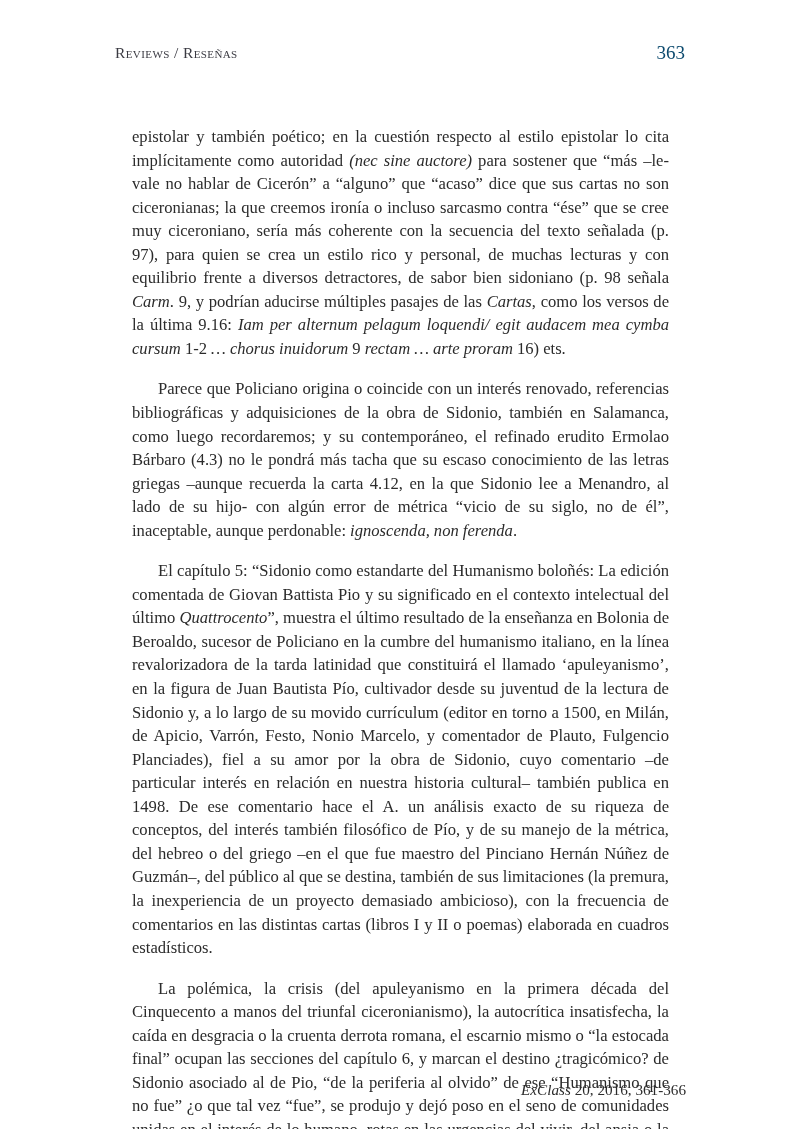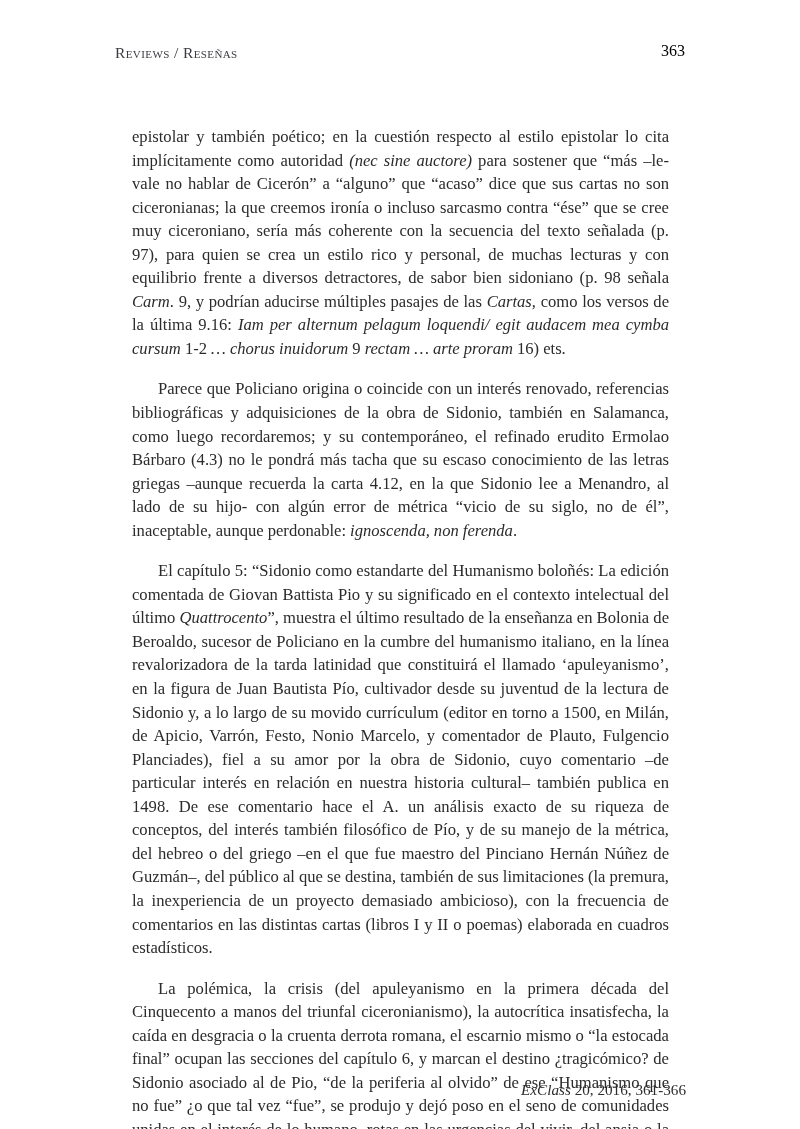--- a/index.html
+++ b/index.html
@@ -36,22 +36,22 @@
     font-size: 15.5px;
     letter-spacing: 0.4px;
     font-variant: small-caps;
     color: #3a3a42;
     white-space: pre;
   }
   .running-head-folio {
     position: absolute;
     right: 0;
     top: -2px;
-    font-size: 16px;
-    color: #000000;
+    font-size: 19px;
+    color: #0c4a6e;
   }
 
   
   .textblock {
     position: absolute;
     top: 108px;
     left: 115px;
     width: 571px;
   }
   .para {

